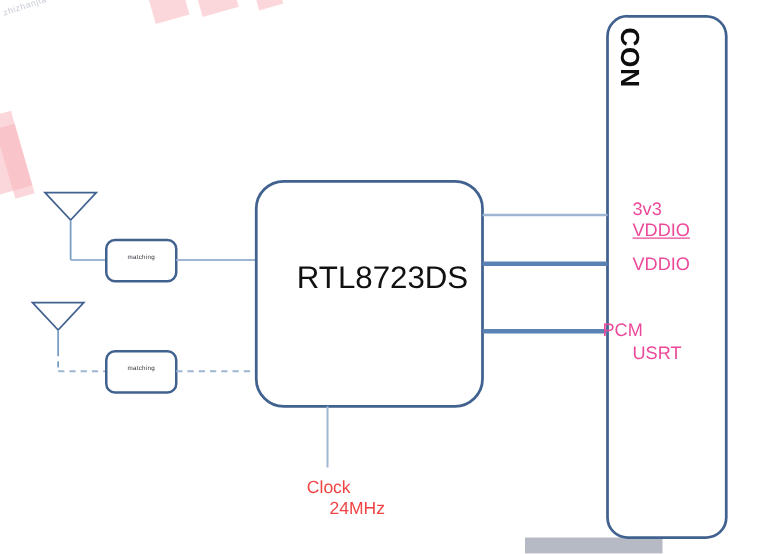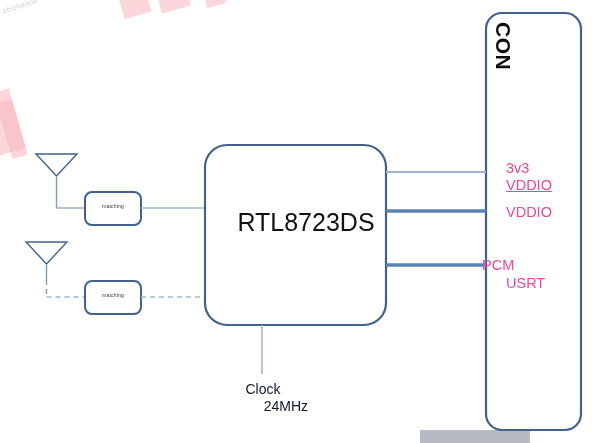--- a/index.html
+++ b/index.html
@@ -79,21 +79,21 @@
     line-height: 17px;
   }
   #sig-3v3 { left: 506px; top: 160px; }
   #sig-vddio { left: 506px; top: 177px; text-decoration: underline; }
   #sig-sdio { left: 506px; top: 204px; }
   #sig-pcm { left: 482px; top: 257px; }
   #sig-usrt { left: 506px; top: 275px; }
 
   .clk {
     font-size: 14px;
-    color: #0f172a;
+    color: #ef4444;
     line-height: 17px;
     text-align: center;
     width: 90px;
   }
   #clk-1 { left: 218px; top: 381px; }
   #clk-2 { left: 218px; top: 398px; text-align: right; }
 
   .match-lbl {
     position: absolute;
     width: 56px;

